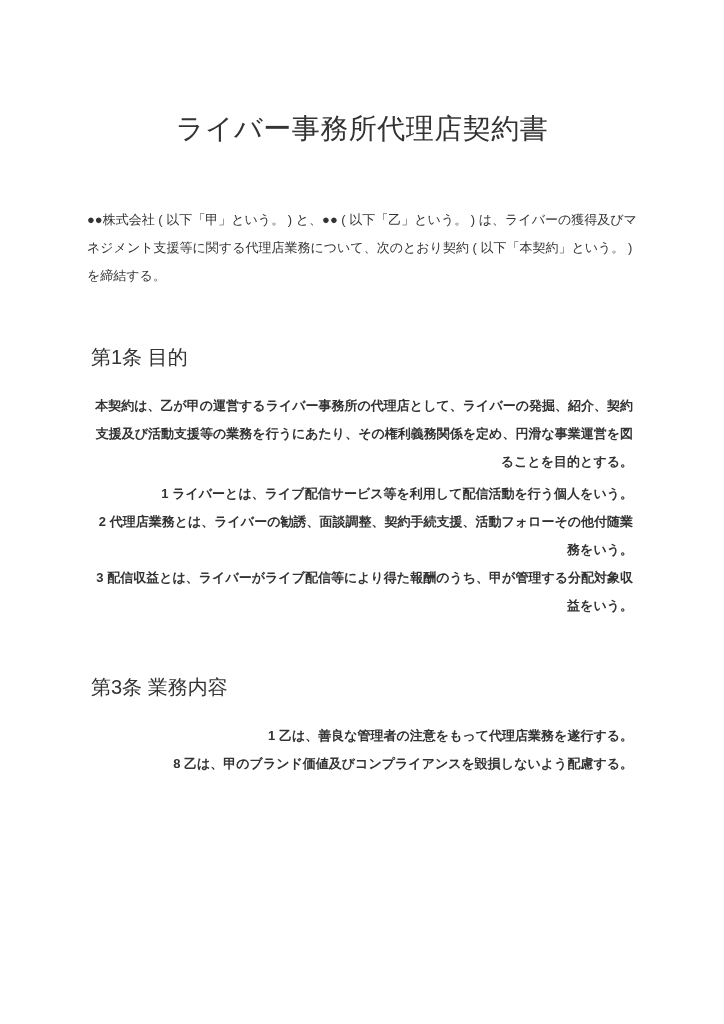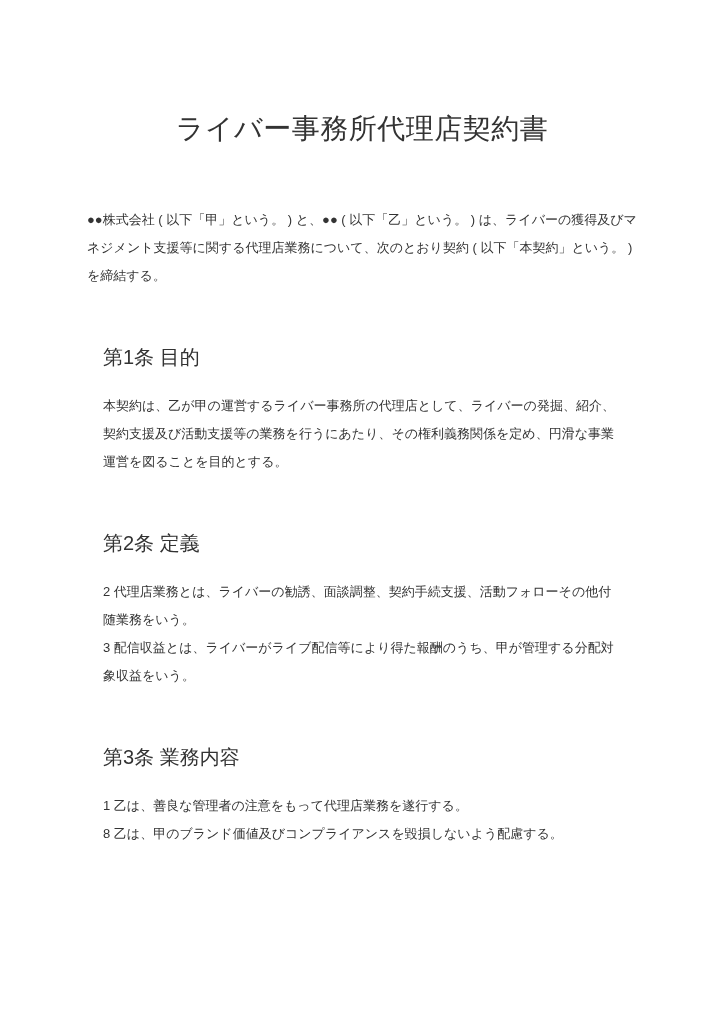--- a/index.html
+++ b/index.html
@@ -40,42 +40,43 @@
     margin: 52px 0 20px 0;
     font-size: 20px;
     line-height: 30px;
     font-weight: 400;
     color: #333333;
   }
   .clause {
     margin: 0;
     font-size: 13px;
     line-height: 28px;
-    font-weight: 400;
+    font-weight: 700;
+    text-align: right;
   }
   section {
-    margin: 16px;
+    margin: 4px;
   }
 </style>
 </head>
 <body>
 
 <div class="page">
 
   <h1 class="doc-title">ライバー事務所代理店契約書</h1>
 
   <p class="intro">●●株式会社 ( 以下「甲」という。 ) と、●● ( 以下「乙」という。 ) は、ライバーの獲得及びマネジメント支援等に関する代理店業務について、次のとおり契約 ( 以下「本契約」という。 ) を締結する。</p>
 
   <section>
     <h2 class="article-heading">第1条 目的</h2>
     <p class="clause">本契約は、乙が甲の運営するライバー事務所の代理店として、ライバーの発掘、紹介、契約支援及び活動支援等の業務を行うにあたり、その権利義務関係を定め、円滑な事業運営を図ることを目的とする。</p>
   </section>
 
   <section>
-    <h2 class="article-heading">第2条 定義</h2>
+    <p class="clause">1 ライバーとは、ライブ配信サービス等を利用して配信活動を行う個人をいう。</p>
     <p class="clause">2 代理店業務とは、ライバーの勧誘、面談調整、契約手続支援、活動フォローその他付随業務をいう。</p>
     <p class="clause">3 配信収益とは、ライバーがライブ配信等により得た報酬のうち、甲が管理する分配対象収益をいう。</p>
   </section>
 
   <section>
     <h2 class="article-heading">第3条 業務内容</h2>
     <p class="clause">1 乙は、善良な管理者の注意をもって代理店業務を遂行する。</p>
     <p class="clause">8 乙は、甲のブランド価値及びコンプライアンスを毀損しないよう配慮する。</p>
   </section>
 

